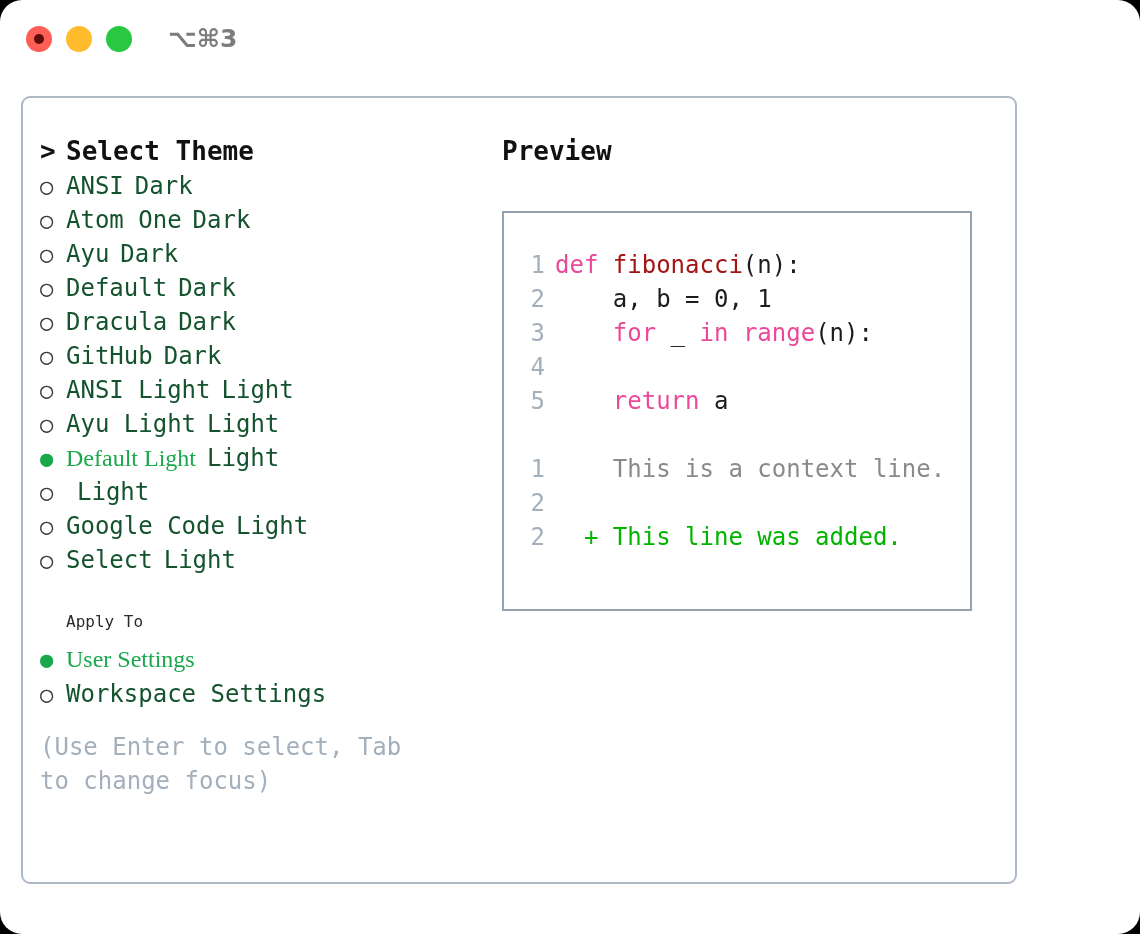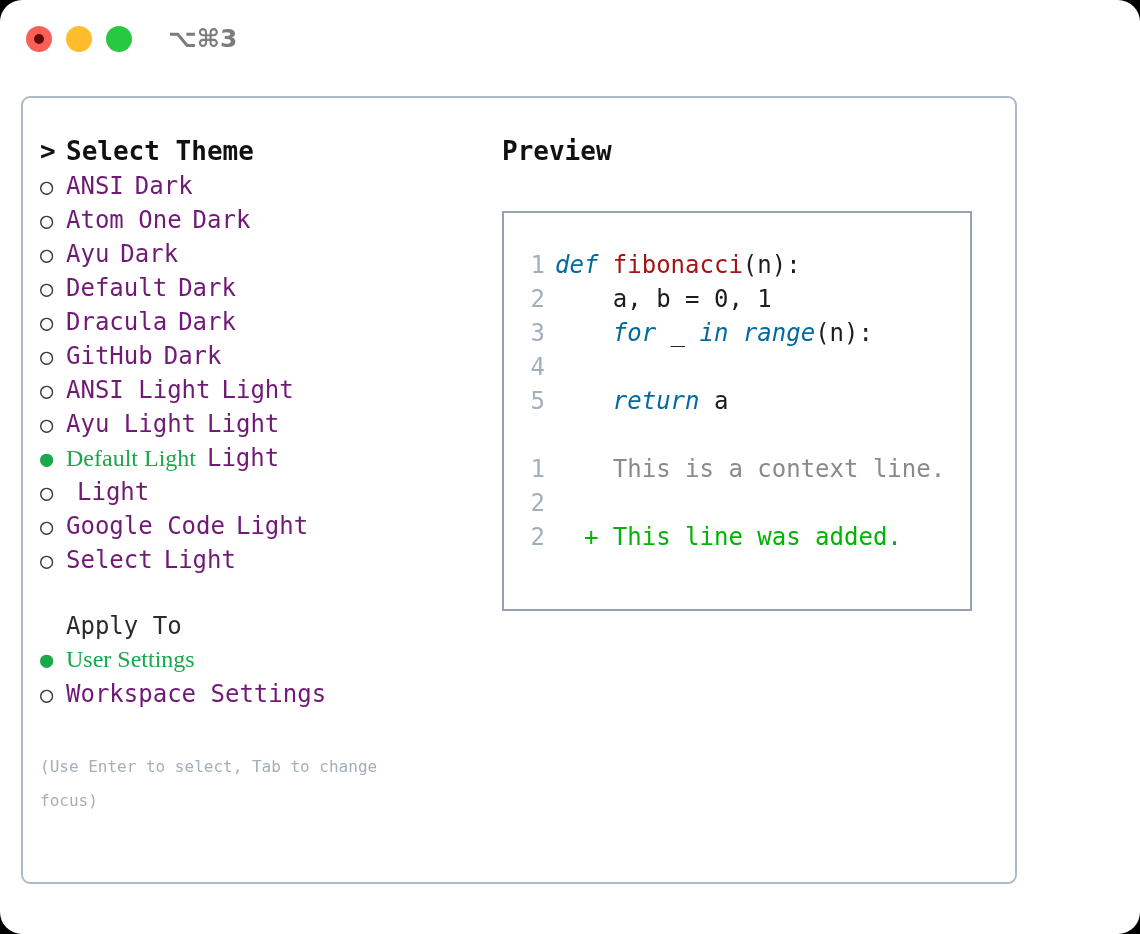--- a/index.html
+++ b/index.html
@@ -93,25 +93,25 @@
 
   .bullet {
     display: inline-block;
     width: 26px;
     flex: 0 0 26px;
     color: #3a3a3a;
     font-size: 22px;
   }
   .bullet.sel { color: #19a84c; }
 
-  .name { color: #701a75; }
+  .name { color: #14532d; }
   .name.sel { color: #19a84c; font-family: Liberation Serif, serif; }
 
   .kind {
-    color: #701a75;
+    color: #14532d;
     margin-left: 11px;
   }
 
   #list-header {
     display: flex;
     align-items: baseline;
     height: 36px;
     font-size: 26px;
     font-weight: bold;
     color: #111111;
@@ -122,34 +122,34 @@
     width: 26px;
     flex: 0 0 26px;
   }
 
   .section-gap { height: 32px; }
 
   #apply-header {
     display: flex;
     align-items: baseline;
     height: 34px;
-    font-size: 24px;
+    font-size: 16px;
     color: #2b2b2b;
     white-space: nowrap;
   }
   #apply-header .spacer {
     display: inline-block;
     width: 26px;
     flex: 0 0 26px;
   }
 
   #hint {
-    margin-top: 36px;
+    margin-top: 16px;
     width: 400px;
-    font-size: 16px;
+    font-size: 24px;
     line-height: 34px;
     color: #a4afbc;
   }
 
   
   #right-col {
     position: absolute;
     left: 479px;
     top: 38px;
   }
@@ -181,21 +181,21 @@
   .lineno {
     display: inline-block;
     width: 26px;
     flex: 0 0 26px;
     text-align: right;
     color: #a4afbc;
     margin-right: 10px;
   }
   .code-body { color: #1c1c1c; }
 
-  .kw   { color: #0369a1; font-style: italic; }
+  .kw   { color: #ec4899; }
   .fn   { color: #a31515; }
   .plain{ color: #1c1c1c; }
 
   .blank-line { height: 34px; }
 
   .diff-ctx { color: #8a8a8a; }
   .diff-del { color: #c00000; }
   .diff-add { color: #00b400; }
 </style>
 </head>

